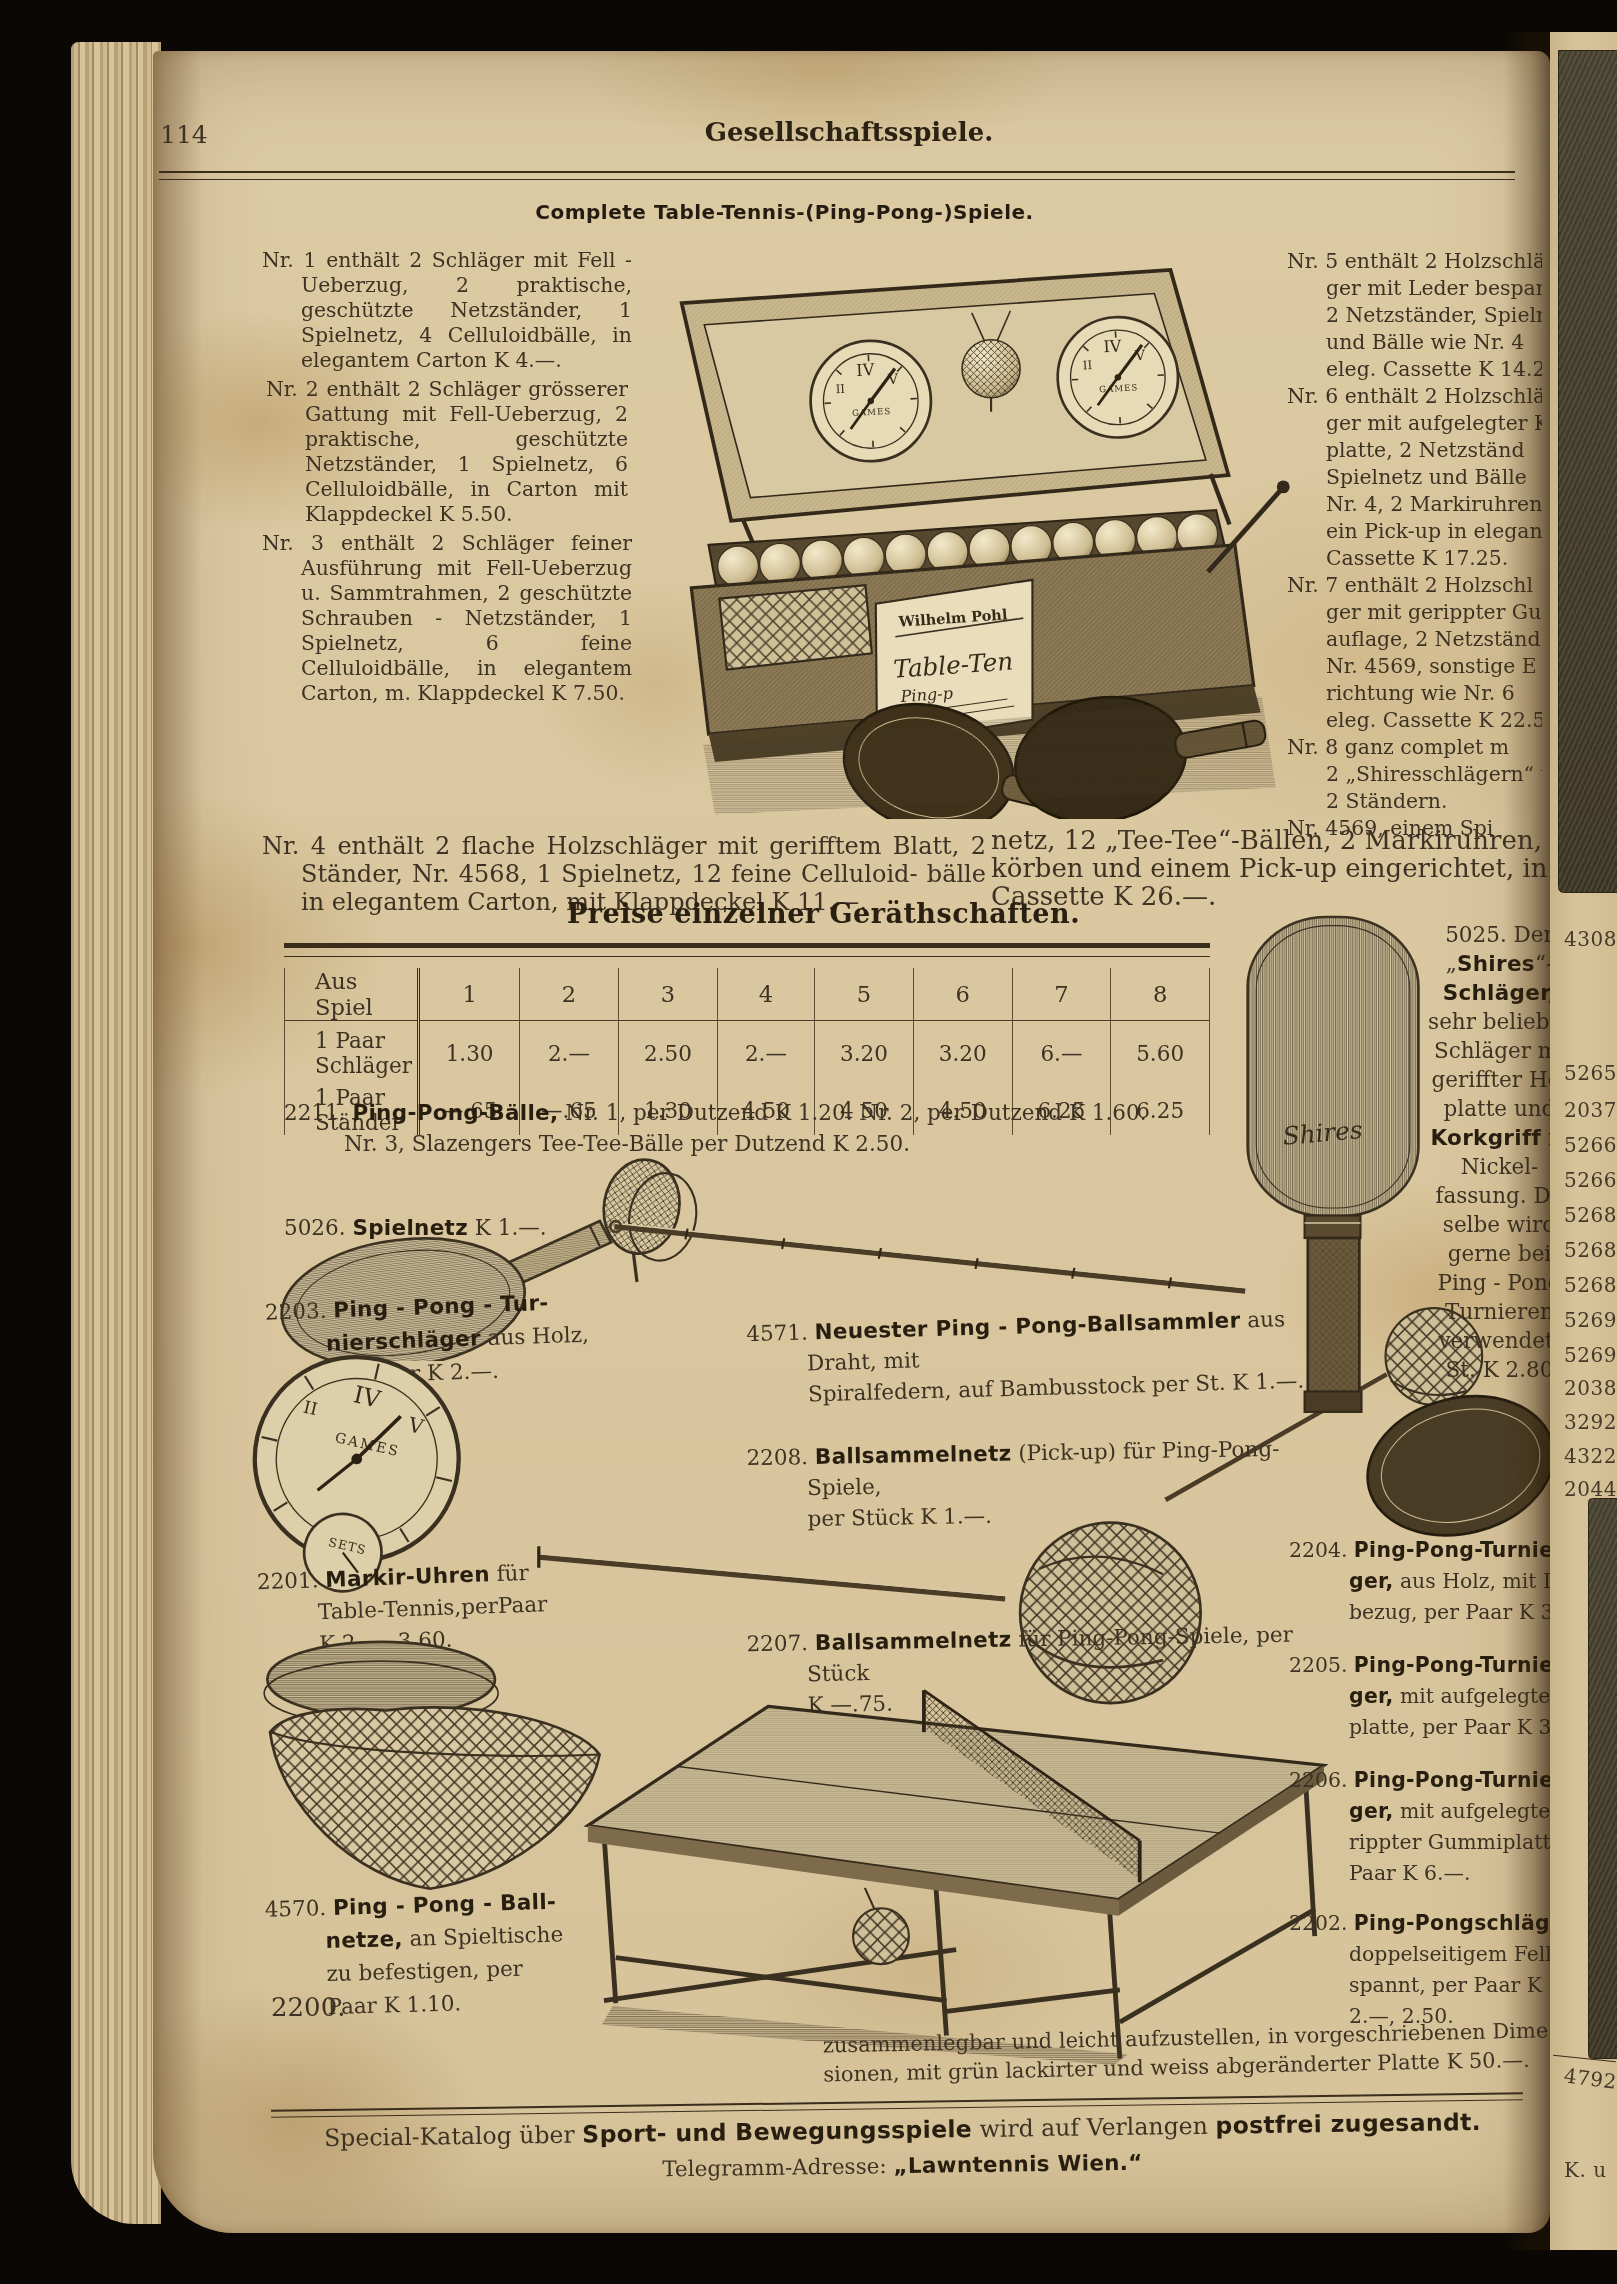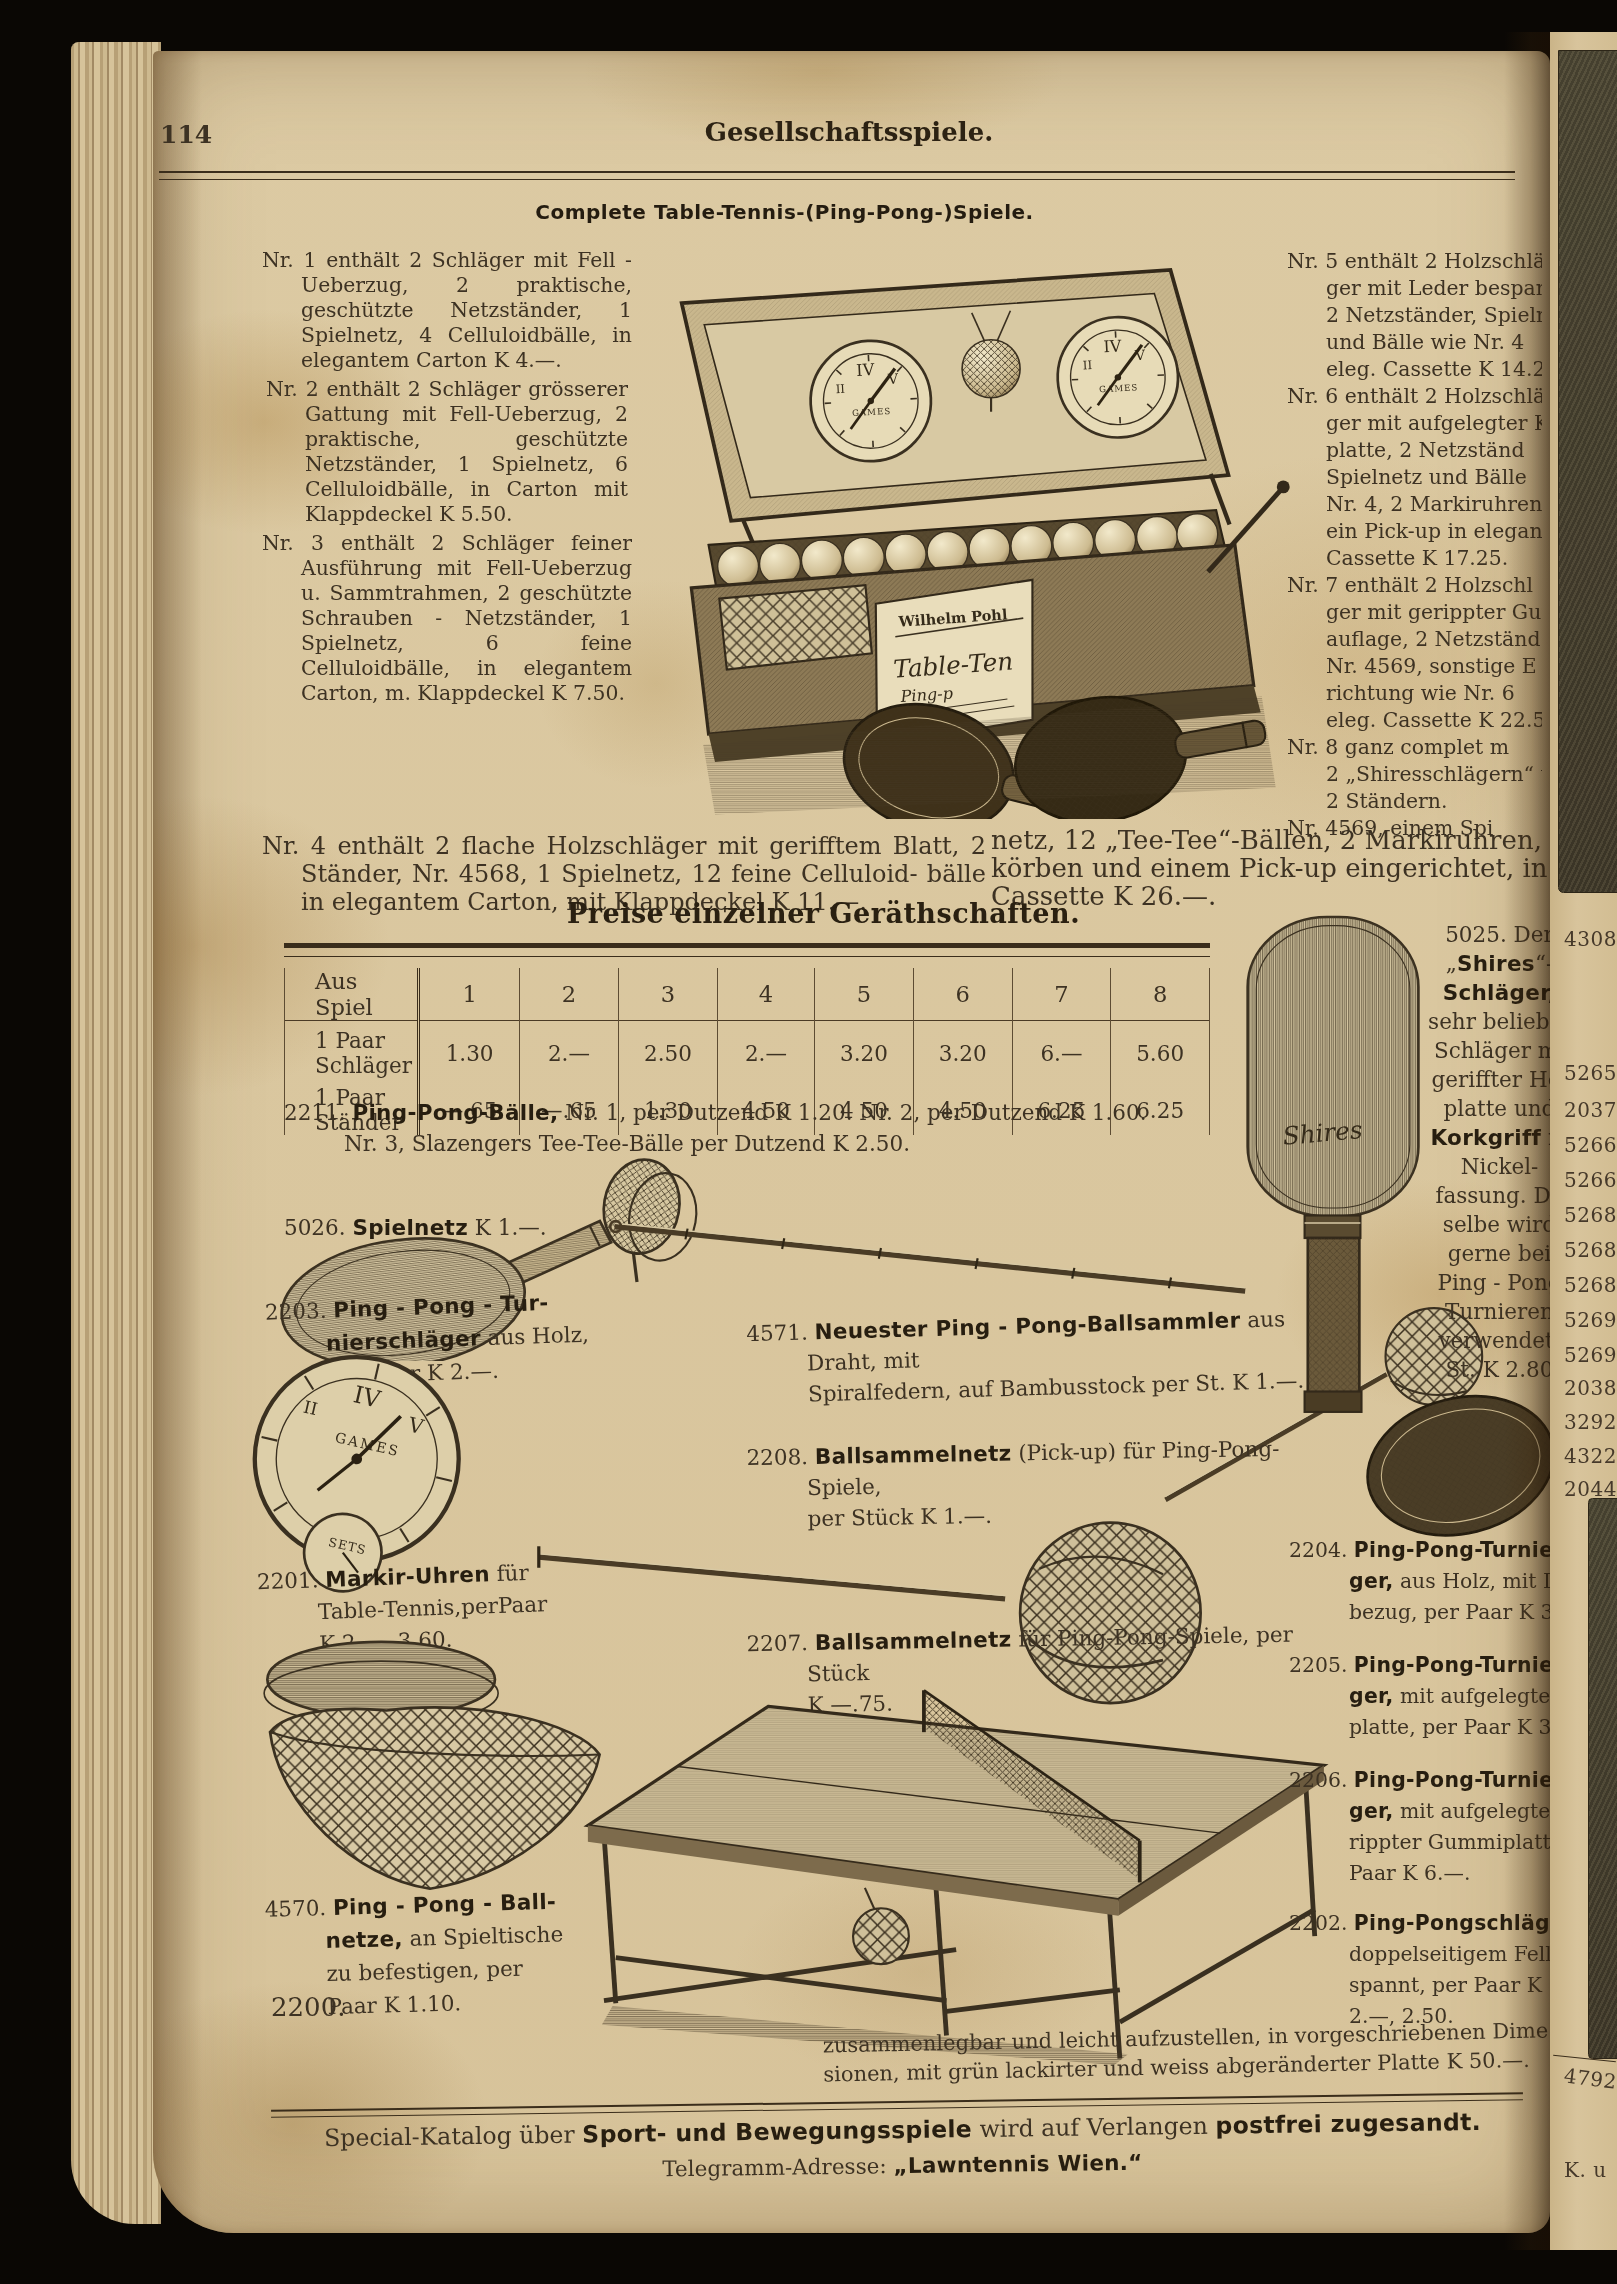--- a/index.html
+++ b/index.html
@@ -103,21 +103,21 @@
         <line x1="0" y1="0" x2="48" y2="-58" stroke="#2d2312" stroke-width="6"></line>
         <line x1="0" y1="0" x2="-40" y2="50" stroke="#2d2312" stroke-width="5"></line>
         <circle r="6" fill="#2d2312"></circle>
       </g>
     </defs>
   </svg>
 
   <div id="book-edge"></div>
   <div id="page-main"></div>
 
-  <div class="t serif" style="left:160px;top:120px;font-size:25px;font-weight:bold;">114</div>
+  <div class="t serif" style="left:160px;top:120px;font-size:25px;">114</div>
   <div class="t serif center" style="left:269px;top:117px;width:1160px;font-size:26px;font-weight:bold;color:#2c2213;">Gesellschaftsspiele.</div>
   <div class="rule" style="left:159px;top:171px;width:1356px;"></div>
   <div class="rule thin" style="left:159px;top:179px;width:1356px;"></div>
 
   <div class="t sans center" style="left:183px;top:200px;width:1203px;font-size:20px;font-weight:bold;color:#241c10;letter-spacing:0.5px;">Complete Table-Tennis-(Ping-Pong-)Spiele.</div>
 
   <div class="t serif just" style="left:262px;top:248px;width:370px;font-size:20.4px;line-height:25px;">
     <p class="hang" style="margin:0;">Nr. 1 enthält 2 Schläger mit Fell - Ueberzug, 2 praktische, geschützte Netzständer, 1 Spielnetz, 4 Celluloidbälle, in elegantem Carton K 4.—.</p>
     <p class="hang" style="margin:4px;">Nr. 2 enthält 2 Schläger grösserer Gattung mit Fell-Ueberzug, 2 praktische, geschützte Netzständer, 1 Spielnetz, 6 Celluloidbälle, in Carton mit Klappdeckel K 5.50.</p>
     <p class="hang" style="margin:0;">Nr. 3 enthält 2 Schläger feiner Ausführung mit Fell-Ueberzug u. Sammtrahmen, 2 geschützte Schrauben - Netzständer, 1 Spielnetz, 6 feine Celluloidbälle, in elegantem Carton, m. Klappdeckel K 7.50.</p>

